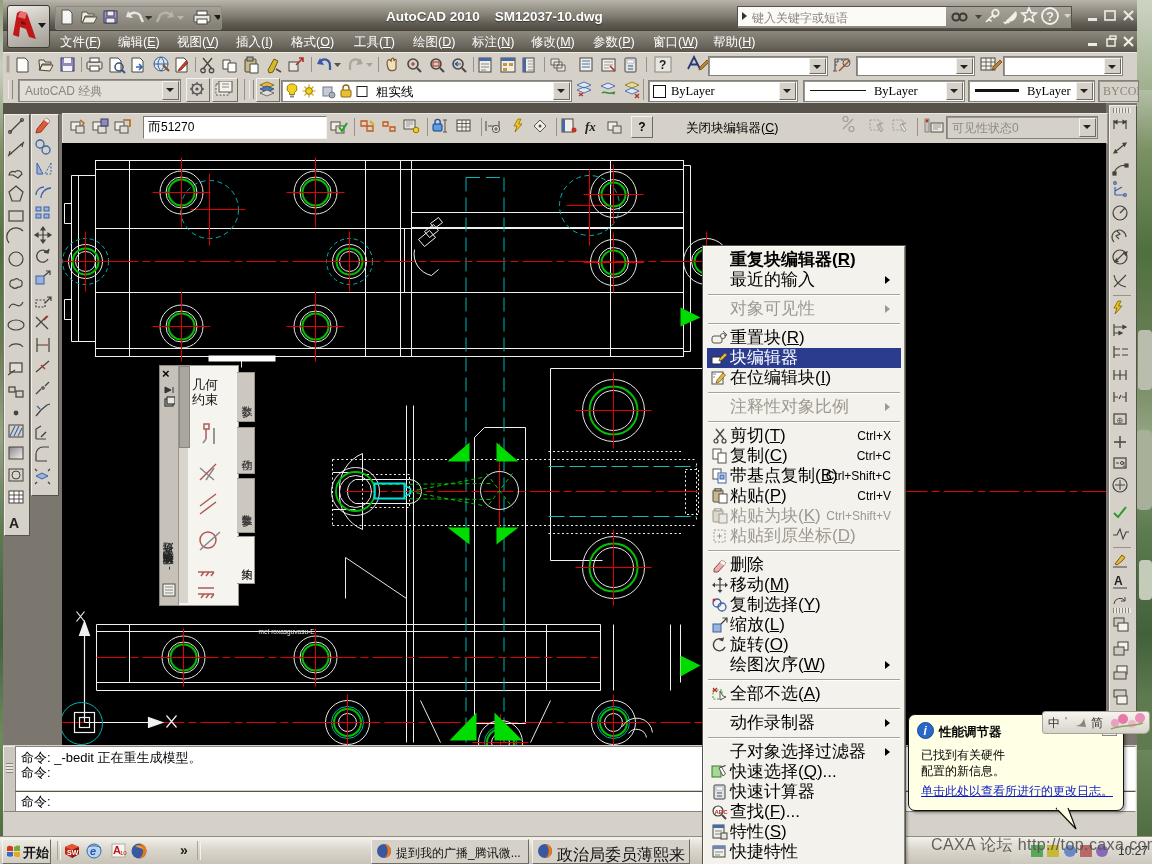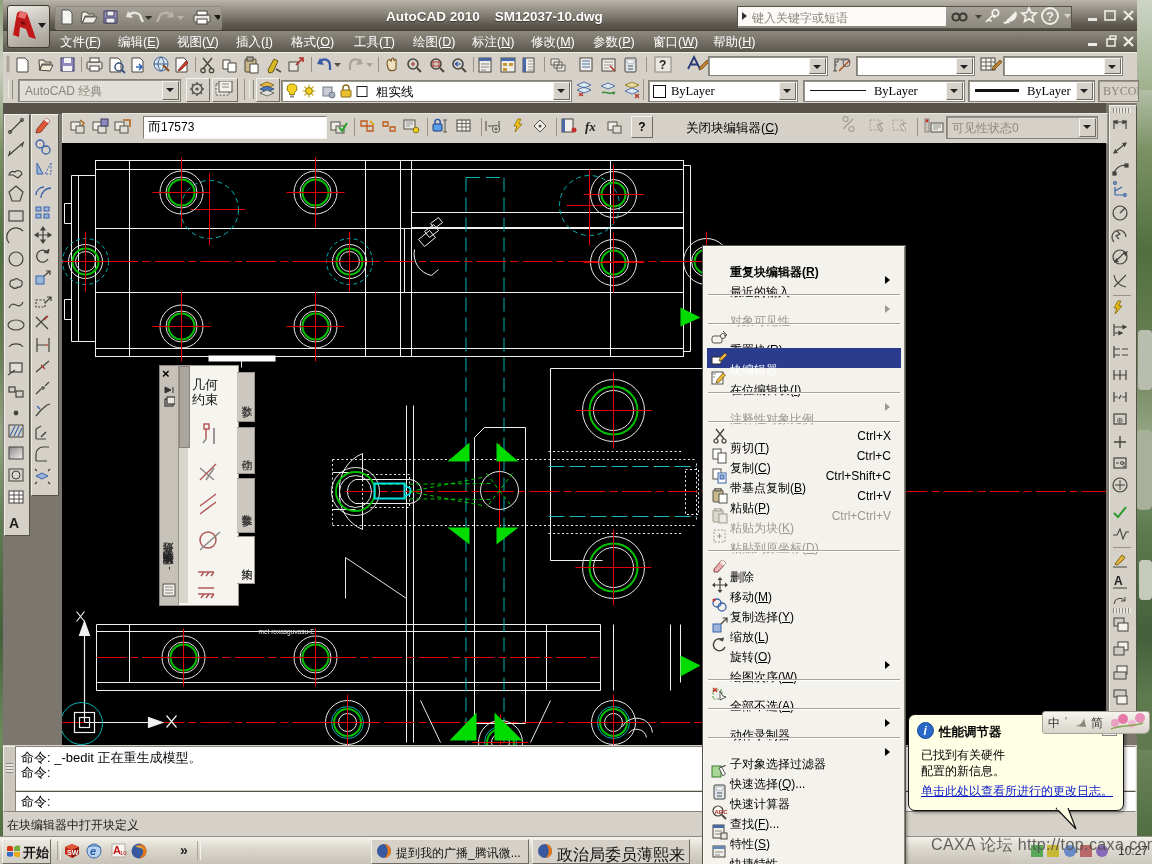--- a/index.html
+++ b/index.html
@@ -8,21 +8,21 @@
 .abs{position:absolute}
 .btn3d{border-top:1px solid #f4f2ee;border-left:1px solid #f4f2ee;border-right:1px solid #6f6b63;border-bottom:1px solid #6f6b63;background:#d5d1c8}
 .sunk{border-top:1px solid #807c74;border-left:1px solid #807c74;border-right:1px solid #f4f2ee;border-bottom:1px solid #f4f2ee;background:#fff}
 .grip{width:3px;border-left:1px solid #eae8e2;border-right:1px solid #8a867e;height:18px}
 .combo{background:#fff;border:1px solid #828078;box-shadow:inset 1px 1px 0 #9a968e}
 .cbtn{position:absolute;right:1px;top:1px;bottom:1px;width:15px;background:#d5d1c8;
   border-top:1px solid #f4f2ee;border-left:1px solid #f4f2ee;border-right:1px solid #6f6b63;border-bottom:1px solid #6f6b63}
 .cbtn:after{content:"";position:absolute;left:3px;top:6px;border:4px solid transparent;border-top:4px solid #222}
 svg{display:block}
 .mitem{position:absolute;left:3px;right:3px;height:20px;line-height:20px}
-.mtxt{position:absolute;left:23px;top:12px;font-size:12px;letter-spacing:0px;white-space:nowrap}
+.mtxt{position:absolute;left:23px;top:0;font-size:17px;letter-spacing:0px;white-space:nowrap}
 .msc{position:absolute;right:10px;top:0;font-size:12px}
 .marr{position:absolute;right:7px;top:6px;width:0;height:0;border:4px solid transparent;border-left:5px solid #000}
 .msep{position:absolute;left:4px;right:4px;height:1px;background:#a8a49c;border-bottom:1px solid #fff}
 .micon{position:absolute;left:4px;top:2px;width:18px;height:16px}
 </style>
 </head>
 <body>
 <div id="scr">
 
 <div class="abs" style="left:0;top:0;width:1152px;height:836px;background:linear-gradient(180deg,#8fa07c,#c9cfc0 8%,#7b9164 18%,#50703f 30%,#697f55 42%,#93a482 52%,#5b7a4e 64%,#42603a 76%,#6f8a5e 88%,#516d42 100%)"></div>
@@ -451,21 +451,21 @@
         <circle cx="13" cy="12" r="2.5" fill="#c03028"></circle>
       </g>
 <g transform="translate(523,2)">
         <text x="0" y="13" font-size="13" font-style="italic" font-family="Liberation Serif" font-weight="bold" fill="#222">fx</text>
       </g>
 <g transform="translate(545,2)">
         <use href="#blk"></use>
       </g>
 </svg>
 <div class="abs sunk" style="left:143px;top:116px;width:182px;height:21px"></div>
-<div class="abs" style="left:148px;top:118px;font-size:13px">而<span style="font-size:12px">17573</span></div>
+<div class="abs" style="left:148px;top:118px;font-size:13px">而<span style="font-size:12px">51270</span></div>
 <div class="abs btn3d" style="left:631px;top:116px;width:20px;height:20px;text-align:center;font-weight:bold;font-size:12px;line-height:20px">?</div>
 <div class="abs" style="left:686px;top:120px;font-size:12.5px">关闭块编辑器(<u>C</u>)</div>
 <svg class="abs" style="left:840px;top:116px" width="110" height="22" viewBox="0 0 110 22">
 <g stroke="#a29e94" fill="none">
         <path d="M3 13 L13 3 M3 3 a2.5 2.5 0 1 0 5 0 a2.5 2.5 0 0 0 -5 0 M9 13 a2.5 2.5 0 1 0 5 0 a2.5 2.5 0 0 0 -5 0" stroke-width="1.2"></path>
       </g>
 <g transform="translate(29,2)" stroke="#a29e94" fill="none">
         <rect x="1" y="2" width="10" height="10" stroke-dasharray="2 1.5"></rect>
         <path d="M8 7 l4 7 2 -2 -4 -6 4 -1 z" fill="#c8c4ba"></path>
       </g>
@@ -828,23 +828,20 @@
  <div class="abs" style="left:0;top:1px;width:11px;height:64px;background:#ccc8bf;border:1px solid #f0eee8;border-right-color:#8a867e;border-bottom-color:#8a867e">
   <div style="margin:16px 2px;height:10px;background:repeating-linear-gradient(0deg,#8a867e 0 1px,#e8e6e0 1px 3px)"></div>
  </div>
  <div class="abs" style="left:12px;top:1px;width:1119px;height:43px;background:#fff;border:1px solid #8a867e;border-right-color:#f4f2ee;border-bottom:none"></div>
  <div class="abs" style="left:12px;top:46px;width:1119px;height:19px;background:#fff;border:1px solid #8a867e;border-top-color:#55524a;border-right-color:#f4f2ee"></div>
  <div class="abs" style="left:18px;top:4px;font-size:13px;white-space:pre;font-family:'Liberation Sans',sans-serif">命令: _-bedit 正在重生成模型。</div>
  <div class="abs" style="left:18px;top:19px;font-size:13px">命令:</div>
  <div class="abs" style="left:18px;top:48px;font-size:13px">命令:</div>
 </div>
 
-<div class="abs" id="statusbar" style="left:3px;top:813px;width:1134px;height:23px;background:#d5d1c8">
- <div class="abs" style="left:4px;top:4px;font-size:12px;color:#1a1a1a">在块编辑器中打开块定义</div>
-</div>
 
 <div class="abs" id="taskbar" style="left:0;top:836px;width:1152px;height:28px;background:linear-gradient(180deg,#f4f2ec,#dad6cc 45%,#c6c2b8);border-top:1px solid #908c82">
 <div class="abs btn3d" style="left:2px;top:2px;width:47px;height:23px;background:linear-gradient(180deg,#ece9e2,#cfccc2)">
  <svg class="abs" style="left:3px;top:4px" width="15" height="15" viewBox="0 0 15 15">
           <path d="M1 3 C3 1 5 2 7 3 L7 7 L1 7 Z" fill="#d83818"></path>
           <path d="M8 3 C10 2 12 1 14 2 L14 7 L8 7 Z" fill="#78a838"></path>
           <path d="M1 8 L7 8 L7 12 C5 13 3 13 1 12 Z" fill="#3868c8"></path>
           <path d="M8 8 L14 8 L14 12 C12 14 10 13 8 12 Z" fill="#e8a818"></path>
         </svg>
  <span style="position:absolute;left:20px;top:4px;font-size:13px;font-weight:bold;color:#111">开始</span>
@@ -978,21 +975,21 @@
         <span class="mtxt" style="">粘贴(<u>P</u>)</span>
         <span class="msc" style="">Ctrl+V</span>
       </div>
       <div class="mitem" style="top:259px;">
         <svg class="micon" viewBox="0 0 18 16">
           <rect x="2" y="2" width="10" height="12" rx="1" fill="#dcd8ce" stroke="#9d998f"></rect>
           <rect x="4" y="0" width="6" height="3" fill="#dcd8ce" stroke="#9d998f"></rect>
           <rect x="8" y="6" width="8" height="9" fill="#eceae2" stroke="#9d998f"></rect>
         </svg>
         <span class="mtxt" style="color:#9d998f;">粘贴为块(<u>K</u>)</span>
-        <span class="msc" style="color:#9d998f;">Ctrl+Ctrl+V</span>
+        <span class="msc" style="color:#9d998f;">Ctrl+Shift+V</span>
       </div>
       <div class="mitem" style="top:279px;">
         <svg class="micon" viewBox="0 0 18 16">
           <rect x="3" y="2" width="11" height="12" fill="none" stroke="#9d998f" stroke-dasharray="2 1.5"></rect>
           <path d="M6 8 l5 0 m-2.5 -2.5 l0 5" stroke="#9d998f"></path>
         </svg>
         <span class="mtxt" style="color:#9d998f;">粘贴到原坐标(<u>D</u>)</span>
       </div>
       <div class="msep" style="top:303px"></div>
       <div class="mitem" style="top:308px;">

